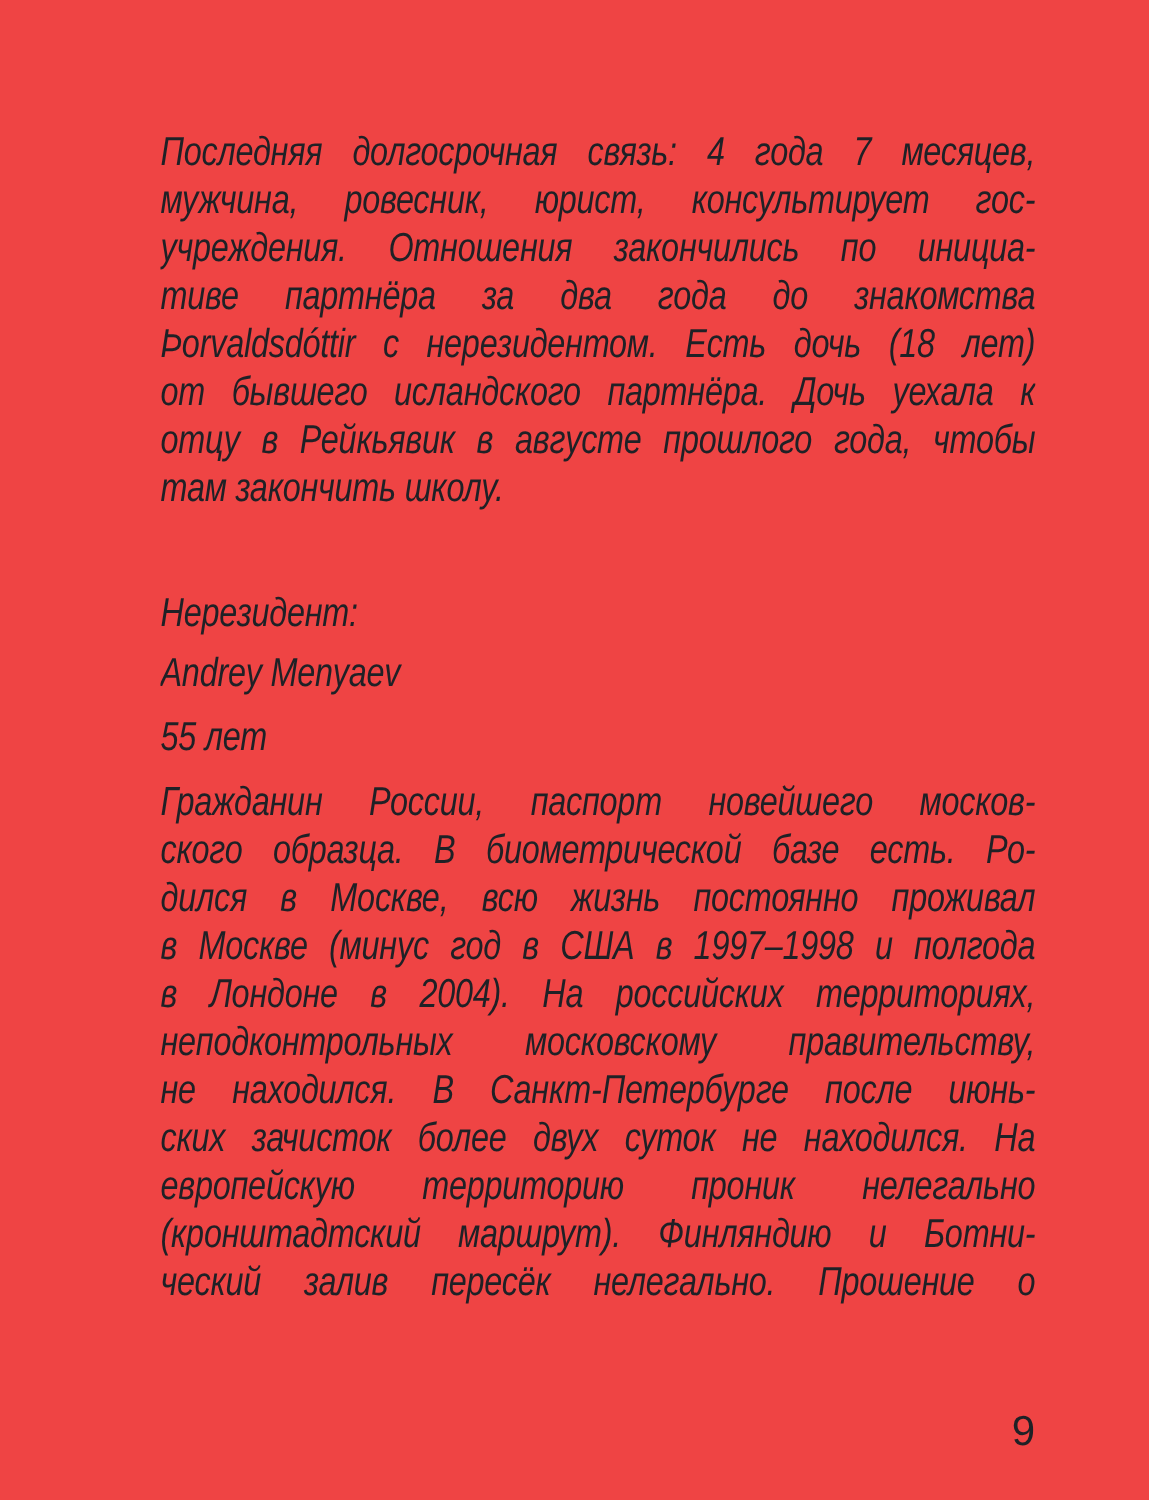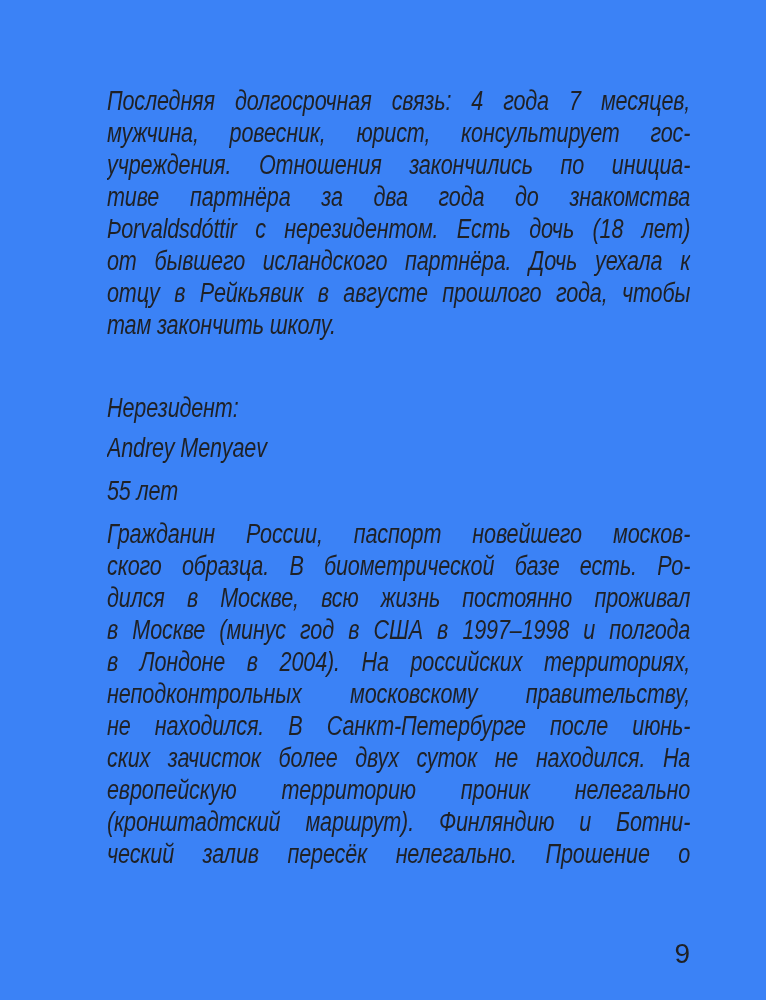--- a/index.html
+++ b/index.html
@@ -4,21 +4,21 @@
 <style>
   html, body {
     margin: 0;
     padding: 0;
     background: #fdfdfd;
   }
   .page {
     position: relative;
     width: 766px;
     height: 1000px;
-    background: #3b82f6;
+    background: #ef4444;
     overflow: hidden;
     font-family: "Liberation Sans", sans-serif;
     color: #1f2126;
   }
   .content {
     position: absolute;
     left: 107px;
     top: 85px;
     width: 583px;
   }

